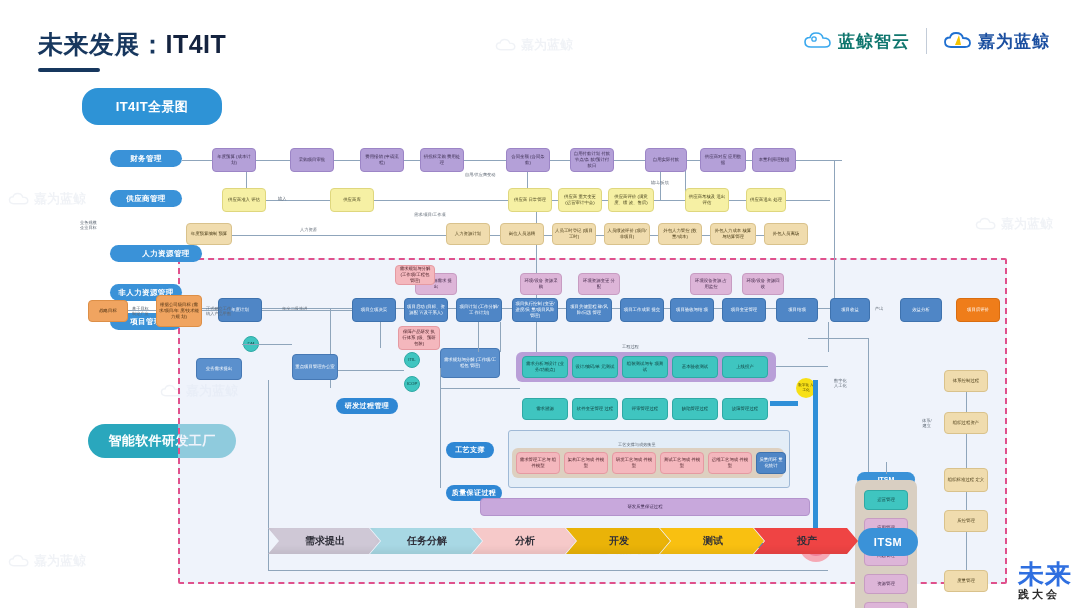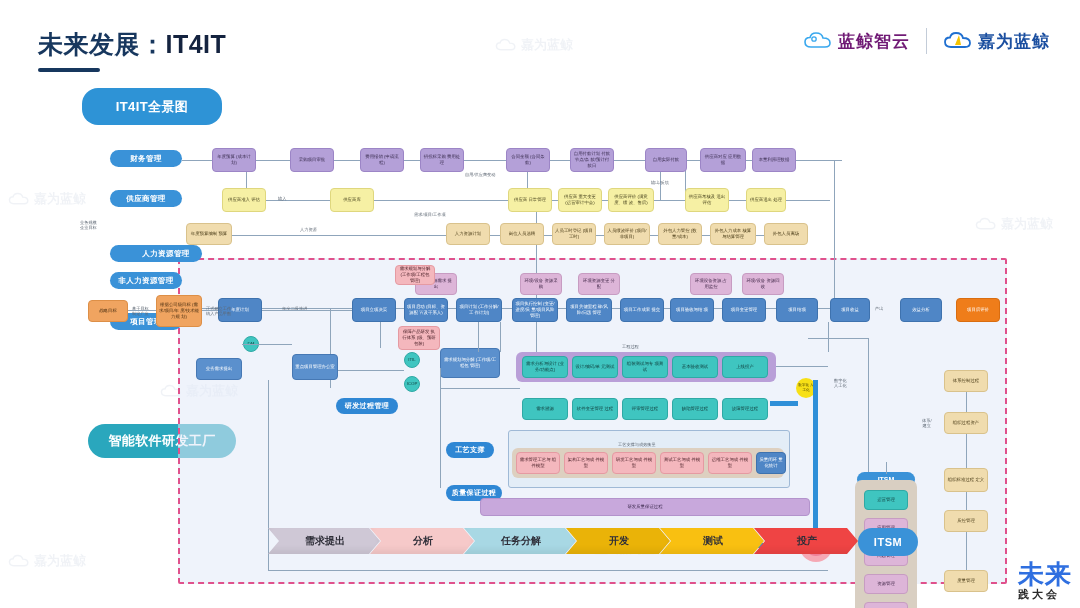--- a/index.html
+++ b/index.html
@@ -16,21 +16,21 @@
     color:#17375e;white-space:nowrap;
   }
   #slide-title .en{color:#14233f;}
   #title-rule{
     position:absolute;left:38px;top:68px;width:62px;height:4px;
     background:#17375e;border-radius:2px;
   }
   .logo-row{position:absolute;right:30px;top:28px;display:flex;align-items:center;gap:10px;}
   .logo{display:flex;align-items:center;gap:5px;}
   .logo-text{font-size:17px;font-weight:bold;letter-spacing:1px;}
-  .logo-a .logo-text{color:#701a75;}
+  .logo-a .logo-text{color:#0f766e;}
   .logo-b .logo-text{color:#1b4fa0;}
   .logo-div{width:1px;height:26px;background:#c3ccd8;margin:0 6px;}
   .cloud{width:30px;height:20px;position:relative;}
   .cloud svg{display:block;}
 
   
   .wm{position:absolute;opacity:.08;display:flex;align-items:center;gap:4px;
       font-size:13px;font-weight:bold;color:#4a6a9a;pointer-events:none;}
   .wm .cloud{width:22px;height:15px;}
 
@@ -185,21 +185,21 @@
 <div class="pill" id="badge-panorama">IT4IT全景图</div>
 <div class="pill" id="badge-factory">智能软件研发工厂</div>
 
 <div id="diagram">
 
   <div id="dashed-region"></div>
 
   <div class="pill lane-pill" style="left:110px;top:20px;">财务管理</div>
   <div class="pill lane-pill" style="left:110px;top:60px;">供应商管理</div>
   <div class="pill lane-pill" style="left:110px;top:115px;padding-left:20px;">人力资源管理</div>
-  <div class="pill lane-pill" style="left:110px;top:142px;text-align:right;">非人力资源管理</div>
+  <div class="pill lane-pill" style="left:110px;top:154px;text-align:right;">非人力资源管理</div>
   <div class="pill lane-pill" style="left:110px;top:183px;">项目管理</div>
 
   <div class="pill sec-pill" style="left:336px;top:268px;width:62px;">研发过程管理</div>
   <div class="pill sec-pill" style="left:446px;top:312px;width:48px;">工艺支撑</div>
   <div class="pill sec-pill" style="left:446px;top:355px;width:56px;">质量保证过程</div>
 
   <div class="ln ln-h" style="left:182px;top:30px;width:480px;"></div>
   <div class="ln ln-h" style="left:672px;top:30px;width:170px;"></div>
   <div class="ln ln-h" style="left:230px;top:70px;width:600px;"></div>
   <div class="ln ln-h" style="left:186px;top:105px;width:620px;"></div>
@@ -415,22 +415,22 @@
   <div class="ln ln-h" style="left:776px;top:236px;width:52px;"></div>
   <div class="ln ln-v" style="left:886px;top:332px;height:12px;"></div>
 
   <div class="ln ln-h" style="left:808px;top:208px;width:60px;"></div>
   <div class="ln ln-v" style="left:868px;top:208px;height:134px;"></div>
 
 </div>
 
 <div id="process-flow">
   <div class="chev" style="background:#cfc8d6;width:86px;">需求提出</div>
+  <div class="chev" style="background:#a8d8e4;width:86px;">任务分解</div>
   <div class="chev" style="background:#f6c9c9;width:78px;">分析</div>
-  <div class="chev" style="background:#a8d8e4;width:86px;">任务分解</div>
   <div class="chev" style="background:#eab308;width:78px;">开发</div>
   <div class="chev" style="background:#f9c011;width:78px;">测试</div>
   <div class="chev" style="background:#ef4444;width:78px;">投产</div>
 </div>
 <div id="itsm-circle">ITSM</div>
 
 <div id="conf-mark">
   <div id="conf-main">未来</div>
   <div id="conf-sub">践大会</div>
 </div>

